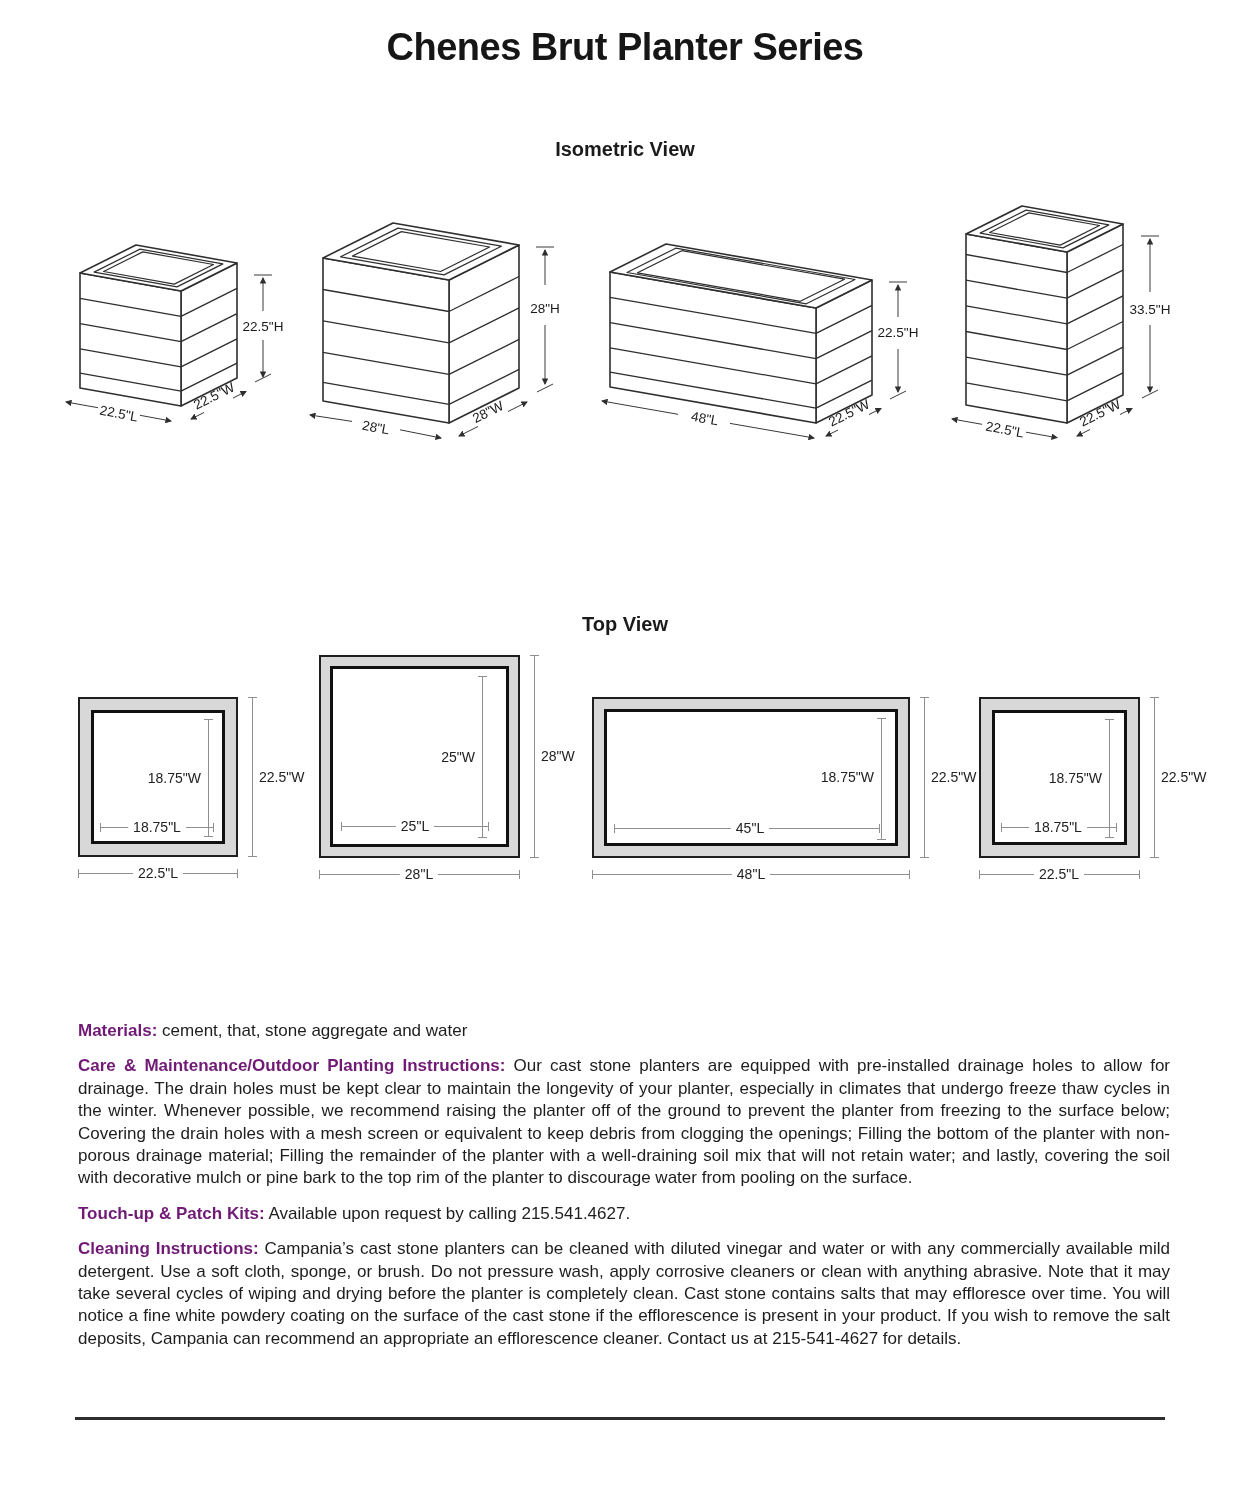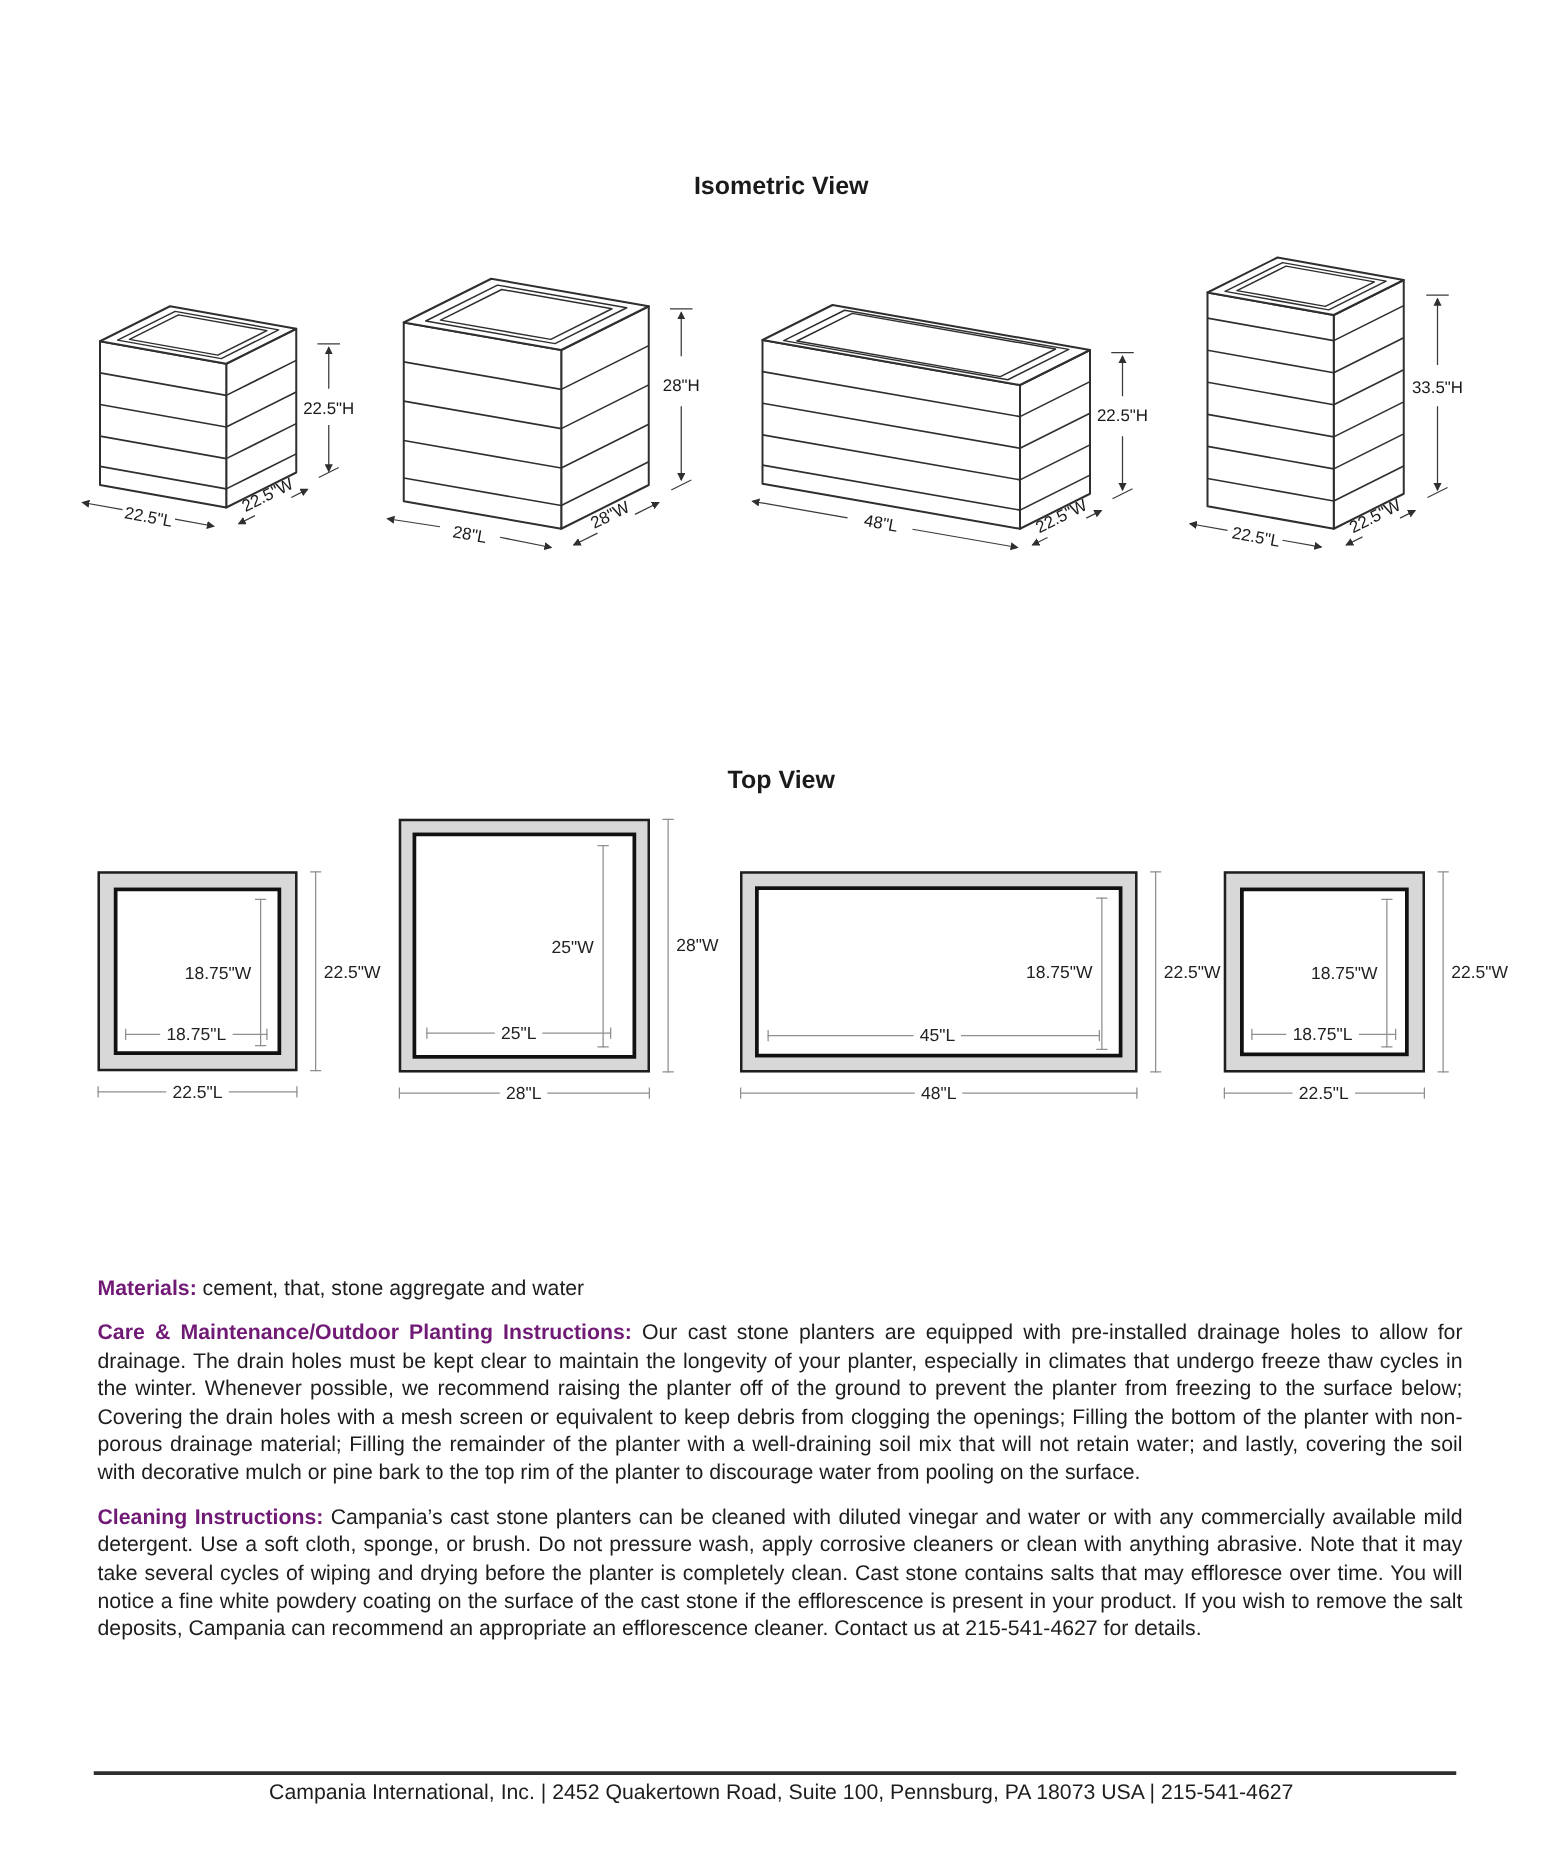--- a/index.html
+++ b/index.html
@@ -51,20 +51,21 @@
 
   
   <svg width="0" height="0">
     <defs>
       <marker id="arr" viewBox="0 0 10 10" refX="8.5" refY="5" markerWidth="6.5" markerHeight="6.5" orient="auto-start-reverse">
         <path d="M0 0 L10 5 L0 10 z" fill="#2f2f2f"></path>
       </marker>
     </defs>
   </svg>
 
+  <div class="page-title">Chenes Brut Planter Series</div>
   <div class="section-heading" style="top:138px;">Isometric View</div>
 
   
 
   
   <svg class="iso" style="left:58px; top:228px;" width="240" height="235" viewBox="0 0 240 235">
     <polygon class="face" points="123,63 179,35 179,150 123,178"></polygon>
     <polygon class="face" points="22,45 123,63 123,178 22,160"></polygon>
     <polygon class="face" points="22,45 123,63 179,35 78,17"></polygon>
     <polygon class="rim" points="36.1,44.1 119,58.9 164.9,35.9 82.1,21.1"></polygon>
@@ -259,20 +260,20 @@
   <span class="tv-label on-line" style="left:1058px; top:827px;">18.75"L</span>
   <div class="tv-dim-v" style="left:1154px; top:697px; height:161px;"></div>
   <span class="tv-label right-of" style="left:1161px; top:777px;">22.5"W</span>
   <div class="tv-dim-h" style="left:979px; top:874px; width:161px;"></div>
   <span class="tv-label on-line" style="left:1059px; top:874px;">22.5"L</span>
 
   
   <div class="text-block">
     <p><b>Materials:</b><span> cement, that, stone aggregate and water</span></p>
     <p><b>Care &amp; Maintenance/Outdoor Planting Instructions:</b><span> Our cast stone planters are equipped with pre-installed drainage holes to allow for drainage. The drain holes must be kept clear to maintain the longevity of your planter, especially in climates that undergo freeze thaw cycles in the winter.  Whenever possible, we recommend raising the planter off of the ground to prevent the planter from freezing to the surface below; Covering the drain holes with a mesh screen or equivalent to keep debris from clogging the openings; Filling the bottom of the planter with non-porous drainage material; Filling the remainder of the planter with a well-draining soil mix that will not retain water; and lastly, covering the soil with decorative mulch or pine bark to the top rim of the planter to discourage water from pooling on the surface.</span></p>
+    <p><b>Touch-up &amp; Patch Kits:</b><span> Available upon request by calling 215.541.4627.</span></p>
     <p><b>Cleaning Instructions:</b><span> Campania’s cast stone planters can be cleaned with diluted vinegar and water or with any commercially available mild detergent. Use a soft cloth, sponge, or brush. Do not pressure wash, apply corrosive cleaners or clean with anything abrasive. Note that it may take several cycles of wiping and drying before the planter is completely clean. Cast stone contains salts that may effloresce over time. You will notice a fine white powdery coating on the surface of the cast stone if the efflorescence is present in your product. If you wish to remove the salt deposits, Campania can recommend an appropriate an efflorescence cleaner. Contact us at 215-541-4627 for details.</span></p>
   </div>
 
   
   <div class="footer-rule"></div>
-  <div class="footer-line" style="top:1424px;">Campania International, Inc. | 2452 Quakertown Road, Suite 100, Pennsburg, PA 18073 USA | 215-541-4627</div>
 
 </div>
 
 </body></html>

